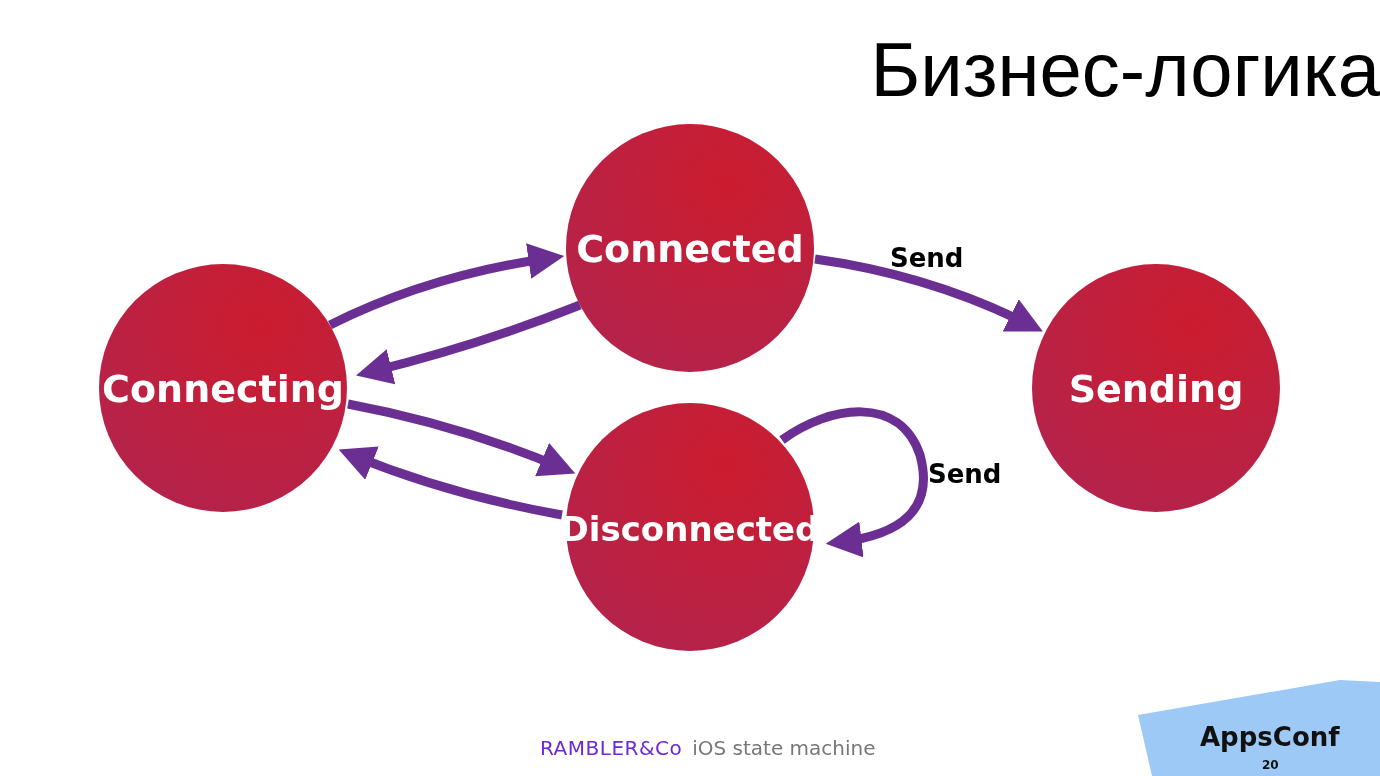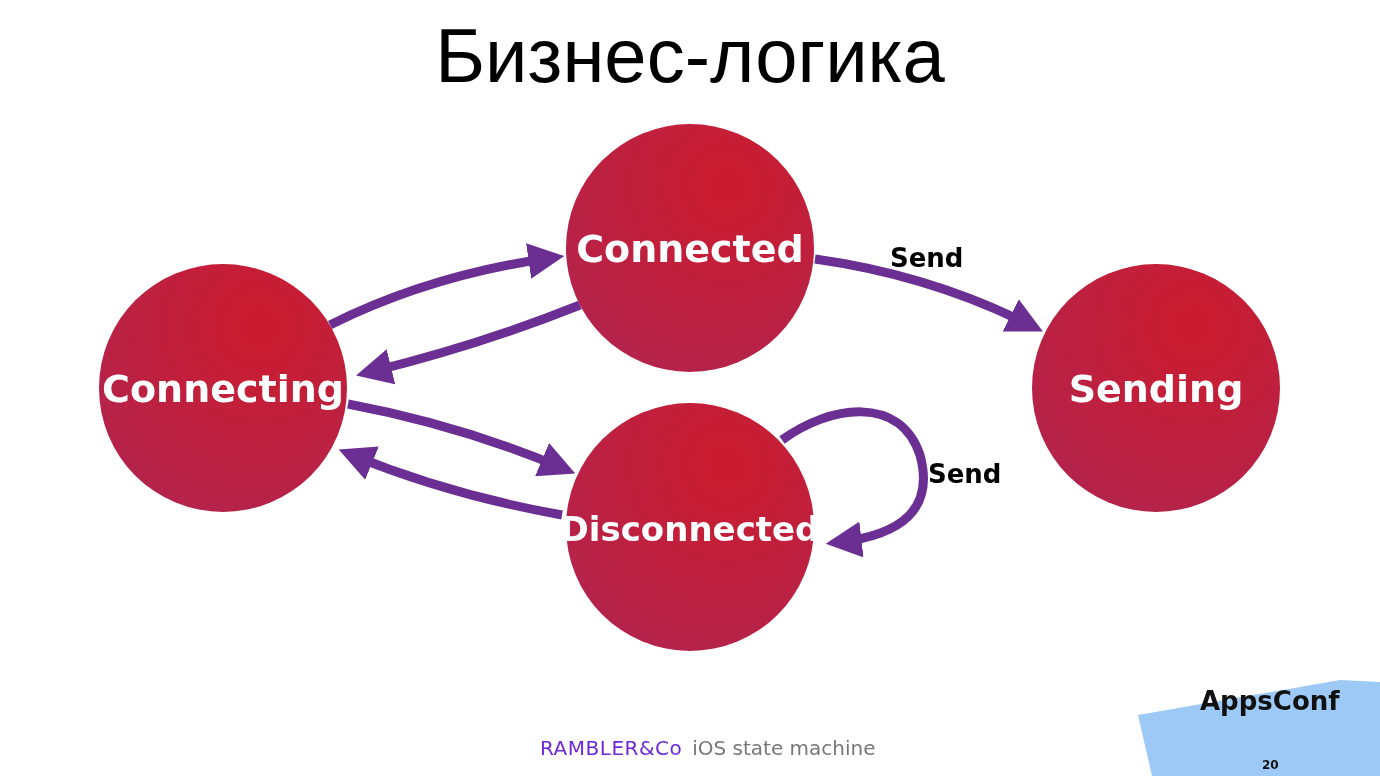--- a/index.html
+++ b/index.html
@@ -1,24 +1,24 @@
 <!DOCTYPE html>
 <html><head>
 <meta charset="utf-8">
 <style>
   html, body { margin:0; padding:0; }
   body { width:1380px; height:776px; background:#ffffff; position:relative; overflow:hidden; font-family:"Liberation Sans", sans-serif; }
-  .title { position:absolute; top:12px; left:0; width:1380px; text-align:center; font-size:76px; color:#000; font-family:"Liberation Sans", sans-serif; }
+  .title { position:absolute; top:26px; left:0; width:1380px; text-align:right; font-size:76px; color:#000; font-family:"Liberation Sans", sans-serif; }
   svg.diagram { position:absolute; left:0; top:0; }
   .node-label { font-family:"DejaVu Sans", sans-serif; font-weight:bold; fill:#ffffff; }
   .edge-label { font-family:"DejaVu Sans", sans-serif; font-weight:bold; fill:#000; font-size:26px; }
   .footer { position:absolute; top:736px; left:540px; font-size:20px; white-space:nowrap; font-family:"DejaVu Sans", sans-serif; }
   .footer .brand { color:#6d28d9; letter-spacing:0.5px;text-align:center; }
   .footer .subtitle { color:#777; margin-left:10px; }
-  .badge-name { position:absolute; left:1200px; top:686px; font-family:"DejaVu Sans", sans-serif; font-weight:bold; font-size:26px; color:#111; }
+  .badge-name { position:absolute; left:1200px; top:722px; font-family:"DejaVu Sans", sans-serif; font-weight:bold; font-size:26px; color:#111; }
   .badge-num { position:absolute; left:1262px; top:758px; font-family:"DejaVu Sans", sans-serif; font-weight:bold; font-size:12px; color:#111; }
 </style>
 </head>
 <body>
 
 <div class="title">Бизнес-логика</div>
 
 <svg class="diagram" width="1380" height="776" viewBox="0 0 1380 776">
   <defs>
     <radialGradient id="nodeGrad" cx="0.65" cy="0.25" r="0.9">

